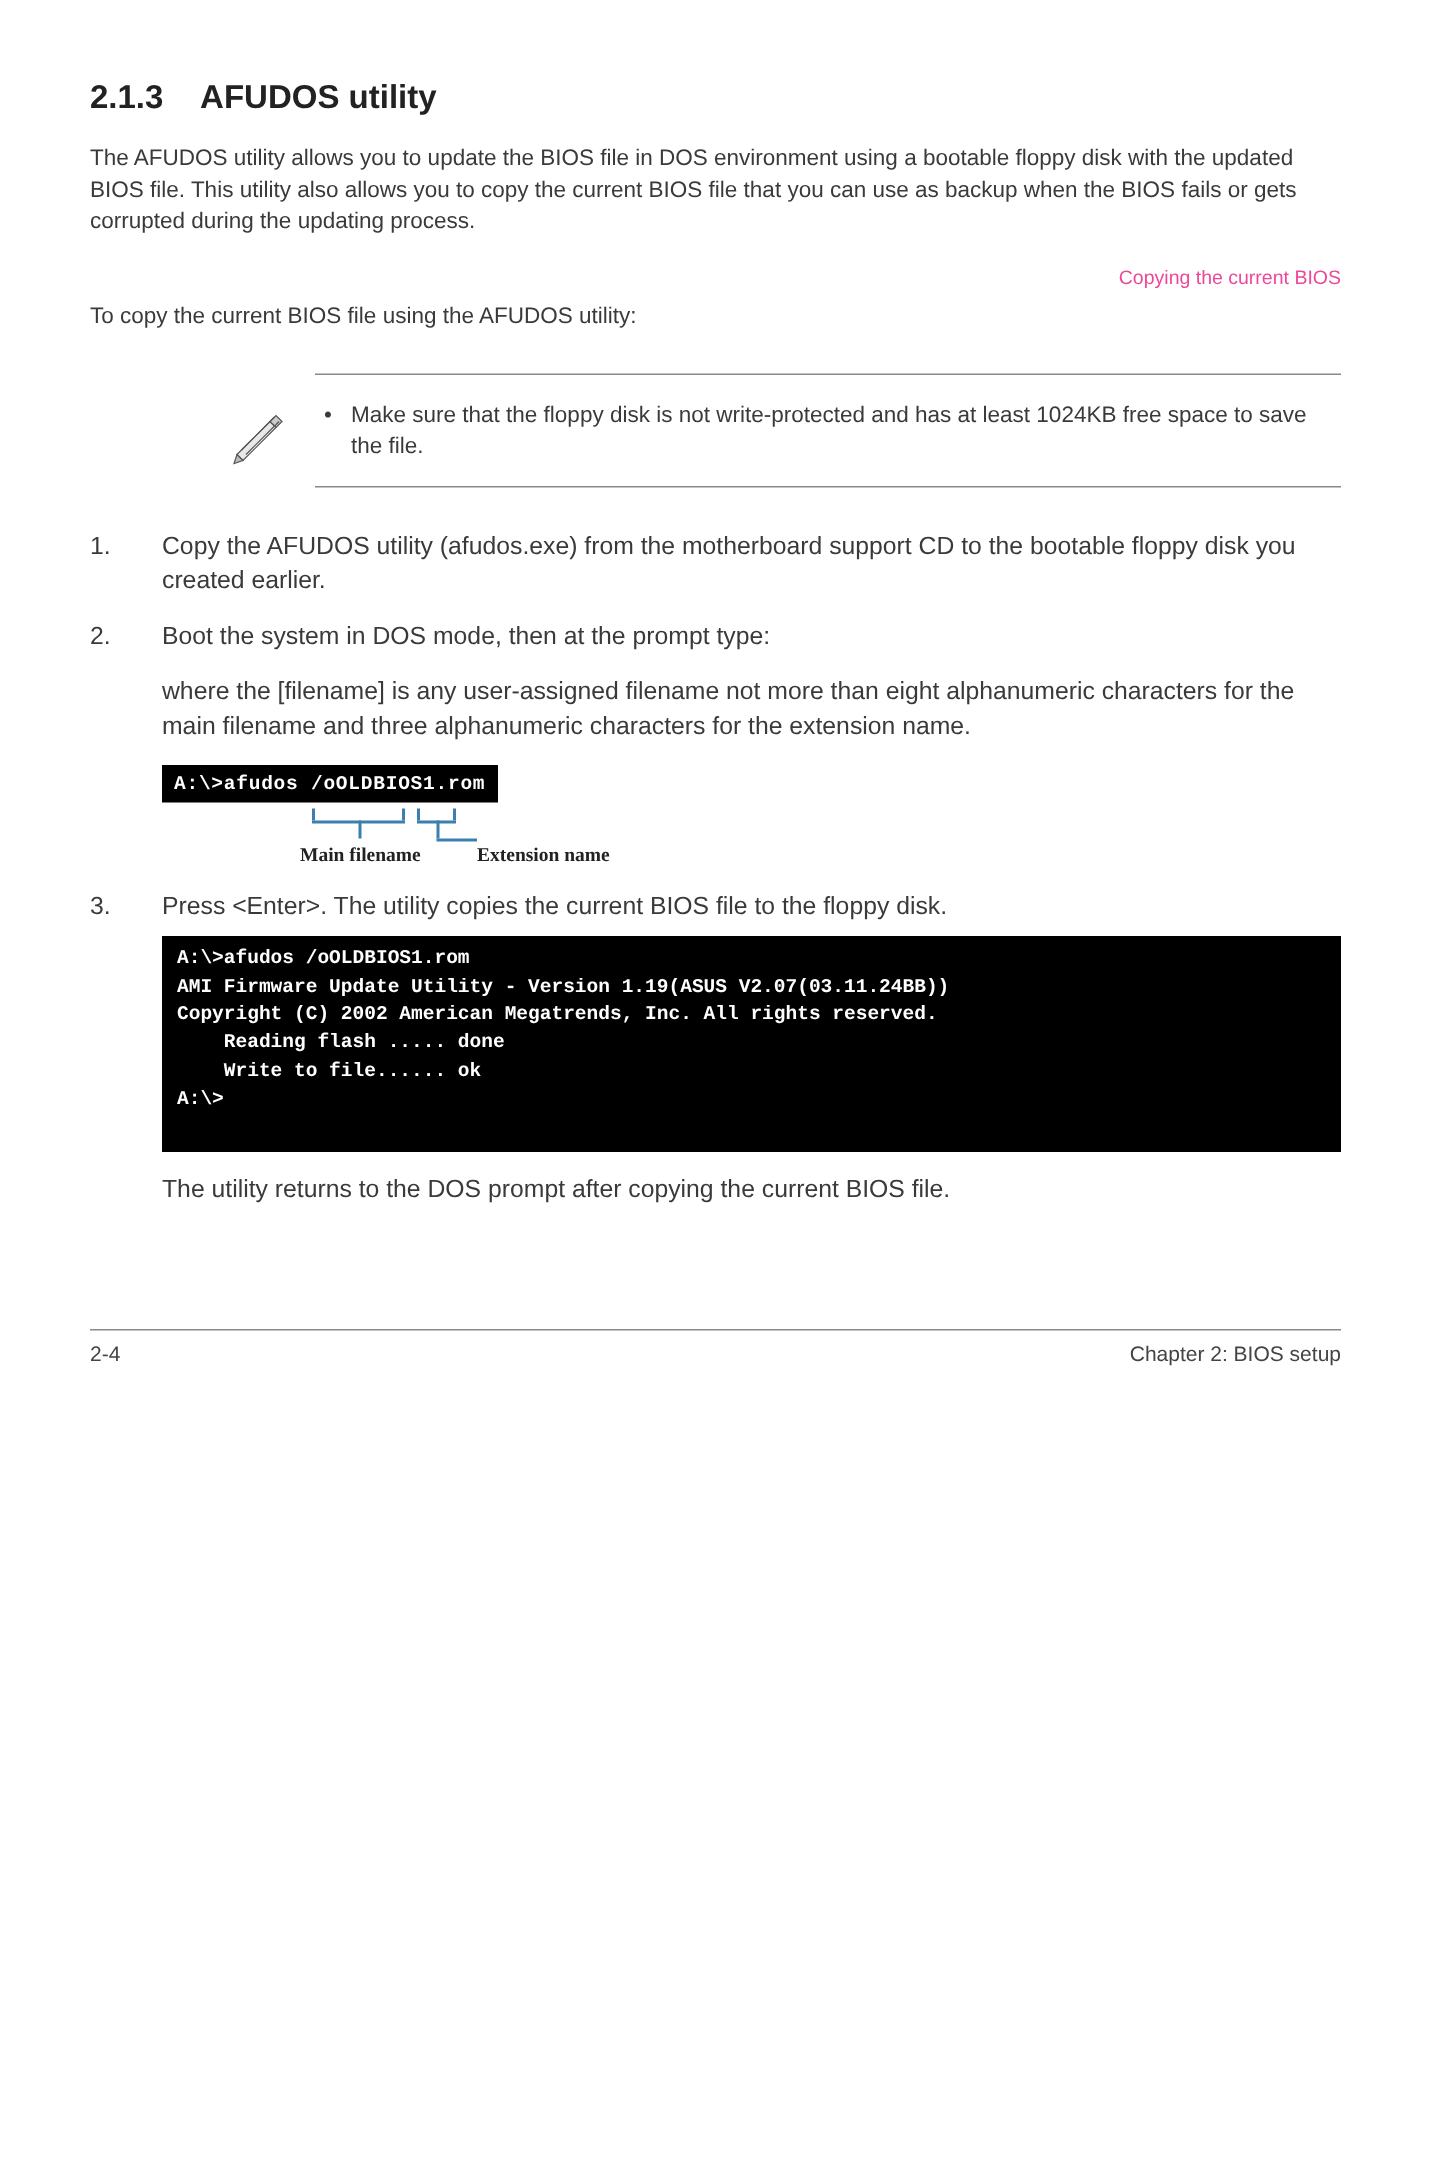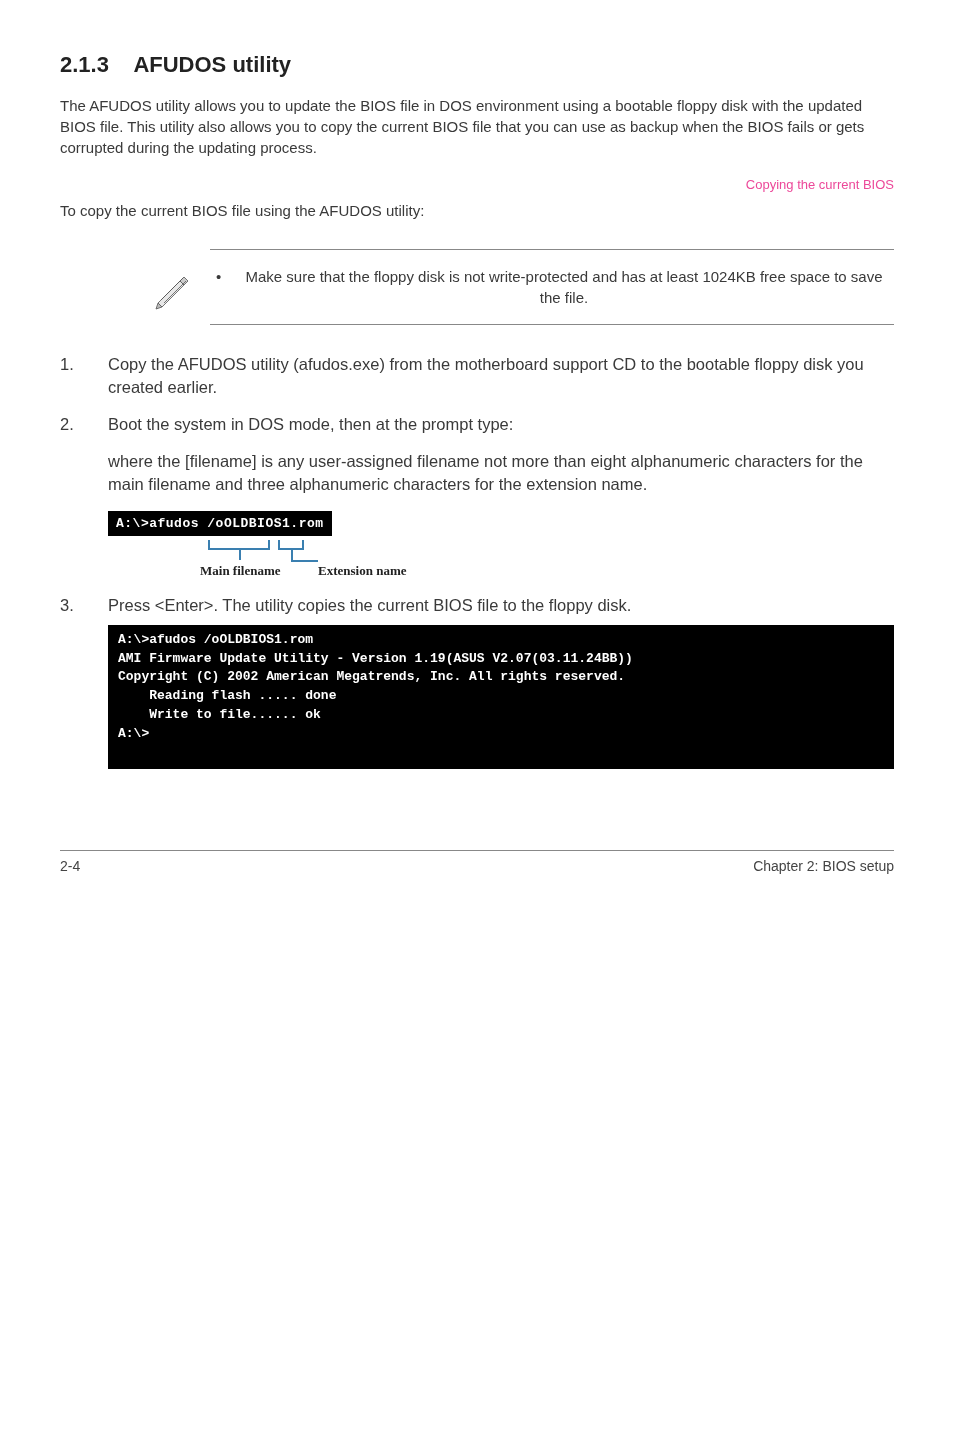--- a/index.html
+++ b/index.html
@@ -35,21 +35,20 @@
     }
     .note-icon {
       flex: 0 0 60px;
       padding-top: 20px;
     }
     .note-content {
       flex: 1;
       border-top: 1px solid #888;
       border-bottom: 1px solid #888;
       padding: 10px 0 10px 0;
-      text-align: center;
     }
     .note-content ul {
       margin: 0;
       padding-left: 24px;
       list-style: none;
     }
     .note-content li {
       position: relative;
       font-size: 15px;
       margin: 6px 0;
@@ -224,19 +223,20 @@
   <li>
     <span>Press &lt;Enter&gt;. The utility copies the current BIOS file to the floppy disk.</span>
     <div class="terminal" style="margin-left:0;">A:\&gt;afudos /oOLDBIOS1.rom
 AMI Firmware Update Utility - Version 1.19(ASUS V2.07(03.11.24BB))
 Copyright (C) 2002 American Megatrends, Inc. All rights reserved.
     Reading flash ..... done
     Write to file...... ok
 A:\&gt;
 
 </div>
+    <div class="indent-para">The utility returns to the DOS prompt after copying the current BIOS file.</div>
   </li>
 </ol>
 
 <div class="footer">
   <span>2-4</span>
   <span>Chapter 2: BIOS setup</span>
 </div>
 
 </body></html>

